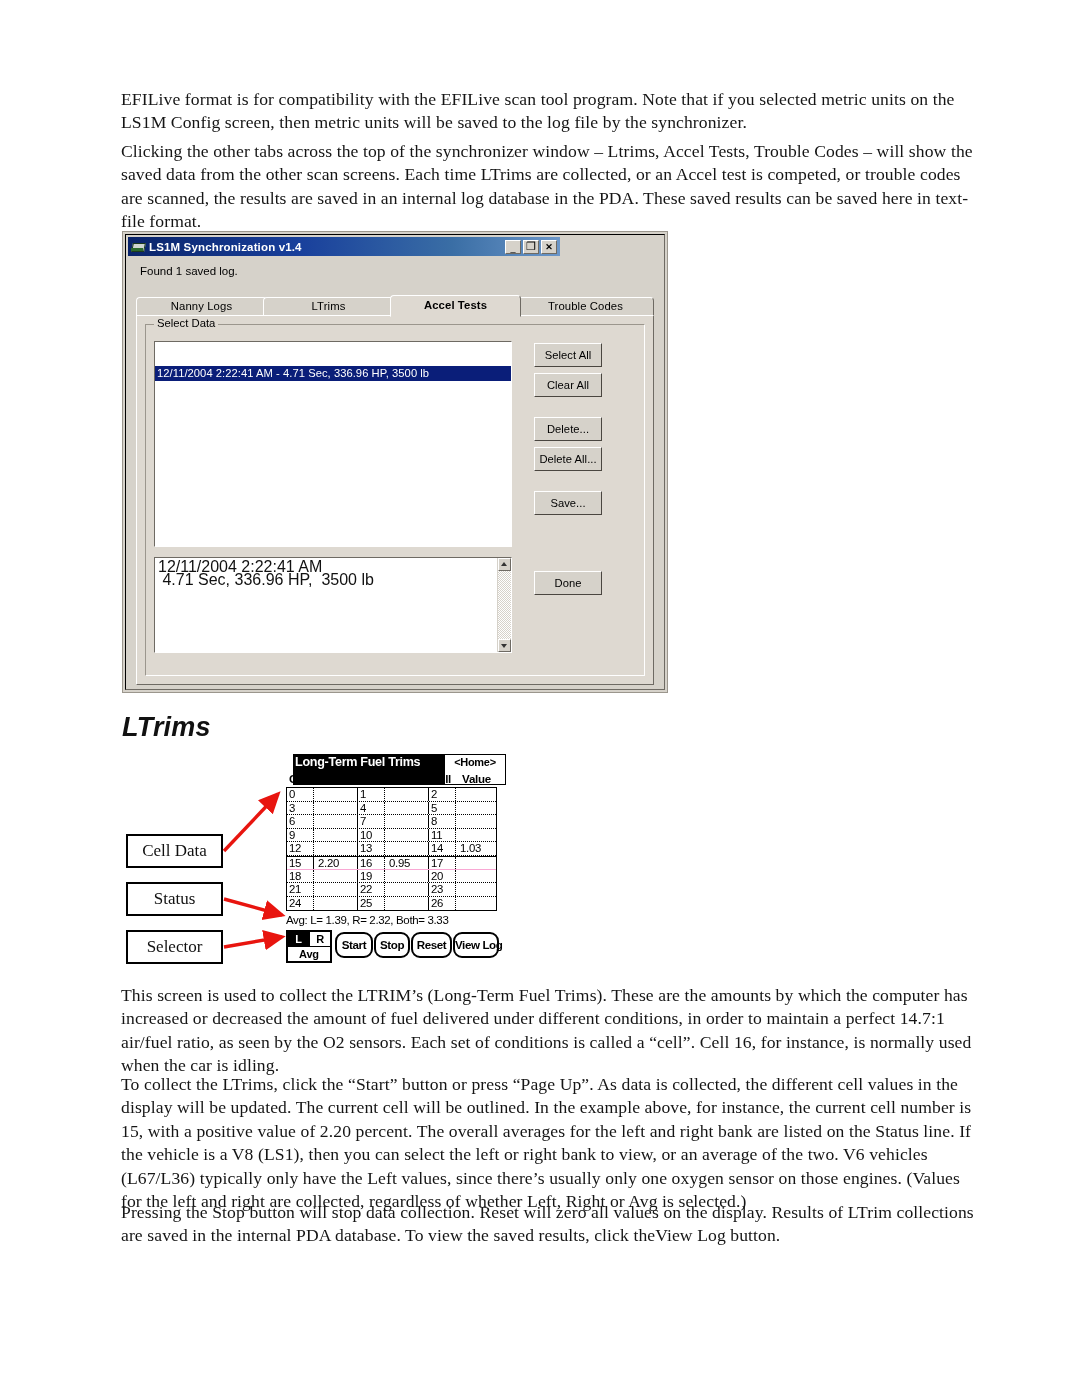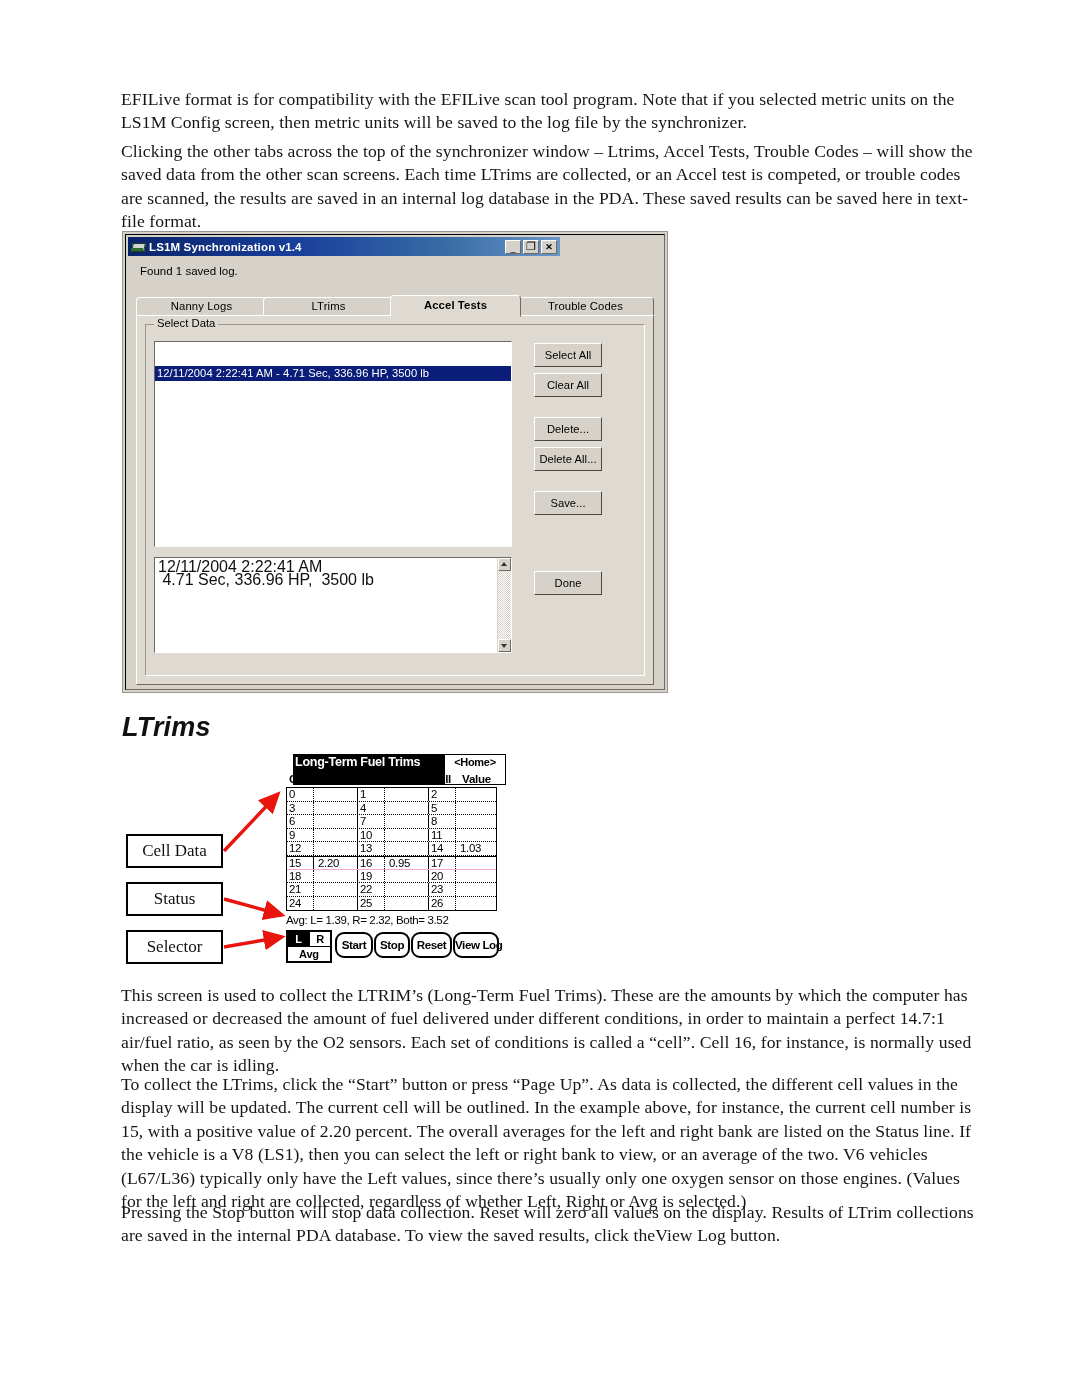--- a/index.html
+++ b/index.html
@@ -660,21 +660,21 @@
         <div class="g-row">
           <div class="g-cell num">24</div>
           <div class="g-cell val"></div>
           <div class="g-cell num">25</div>
           <div class="g-cell val"></div>
           <div class="g-cell num">26</div>
           <div class="g-cell val last"></div>
         </div>
       </div>
 
-    <div class="pda-status">Avg: L= 1.39, R= 2.32, Both= 3.52</div>
+    <div class="pda-status">Avg: L= 1.39, R= 2.32, Both= 3.33</div>
 
     <div class="pda-buttons">
       <div class="sel-group">
         <div class="sel-lr">
           <div class="opt on">L</div>
           <div class="opt off">R</div>
         </div>
         <div class="sel-avg">Avg</div>
       </div>
       <div class="pbtn pb-start">Start</div>

